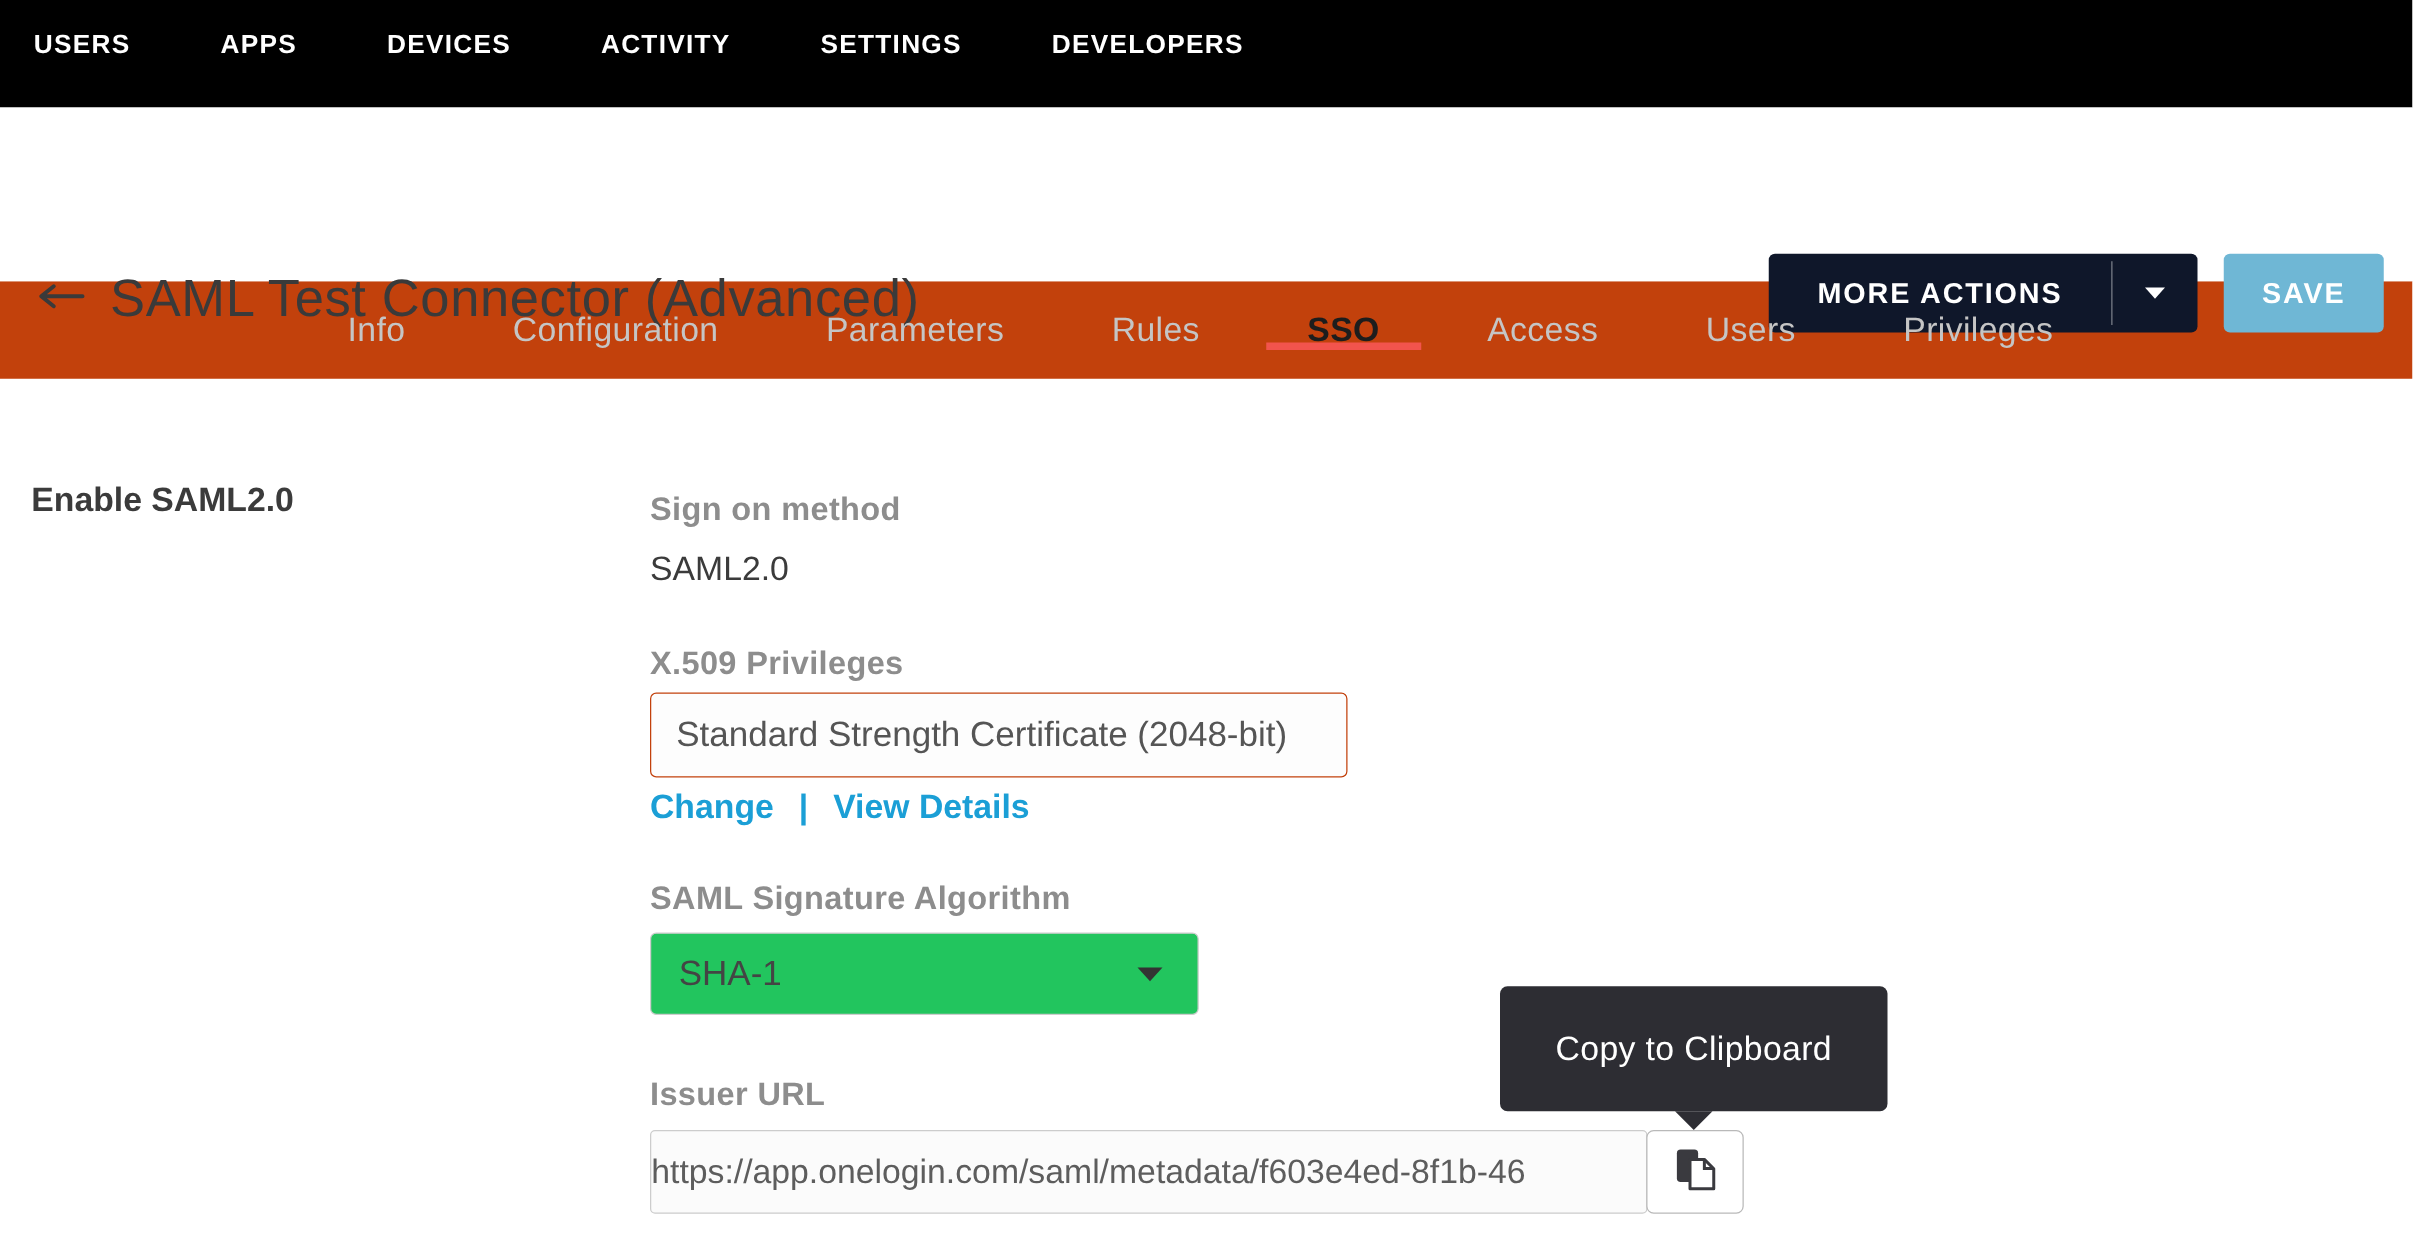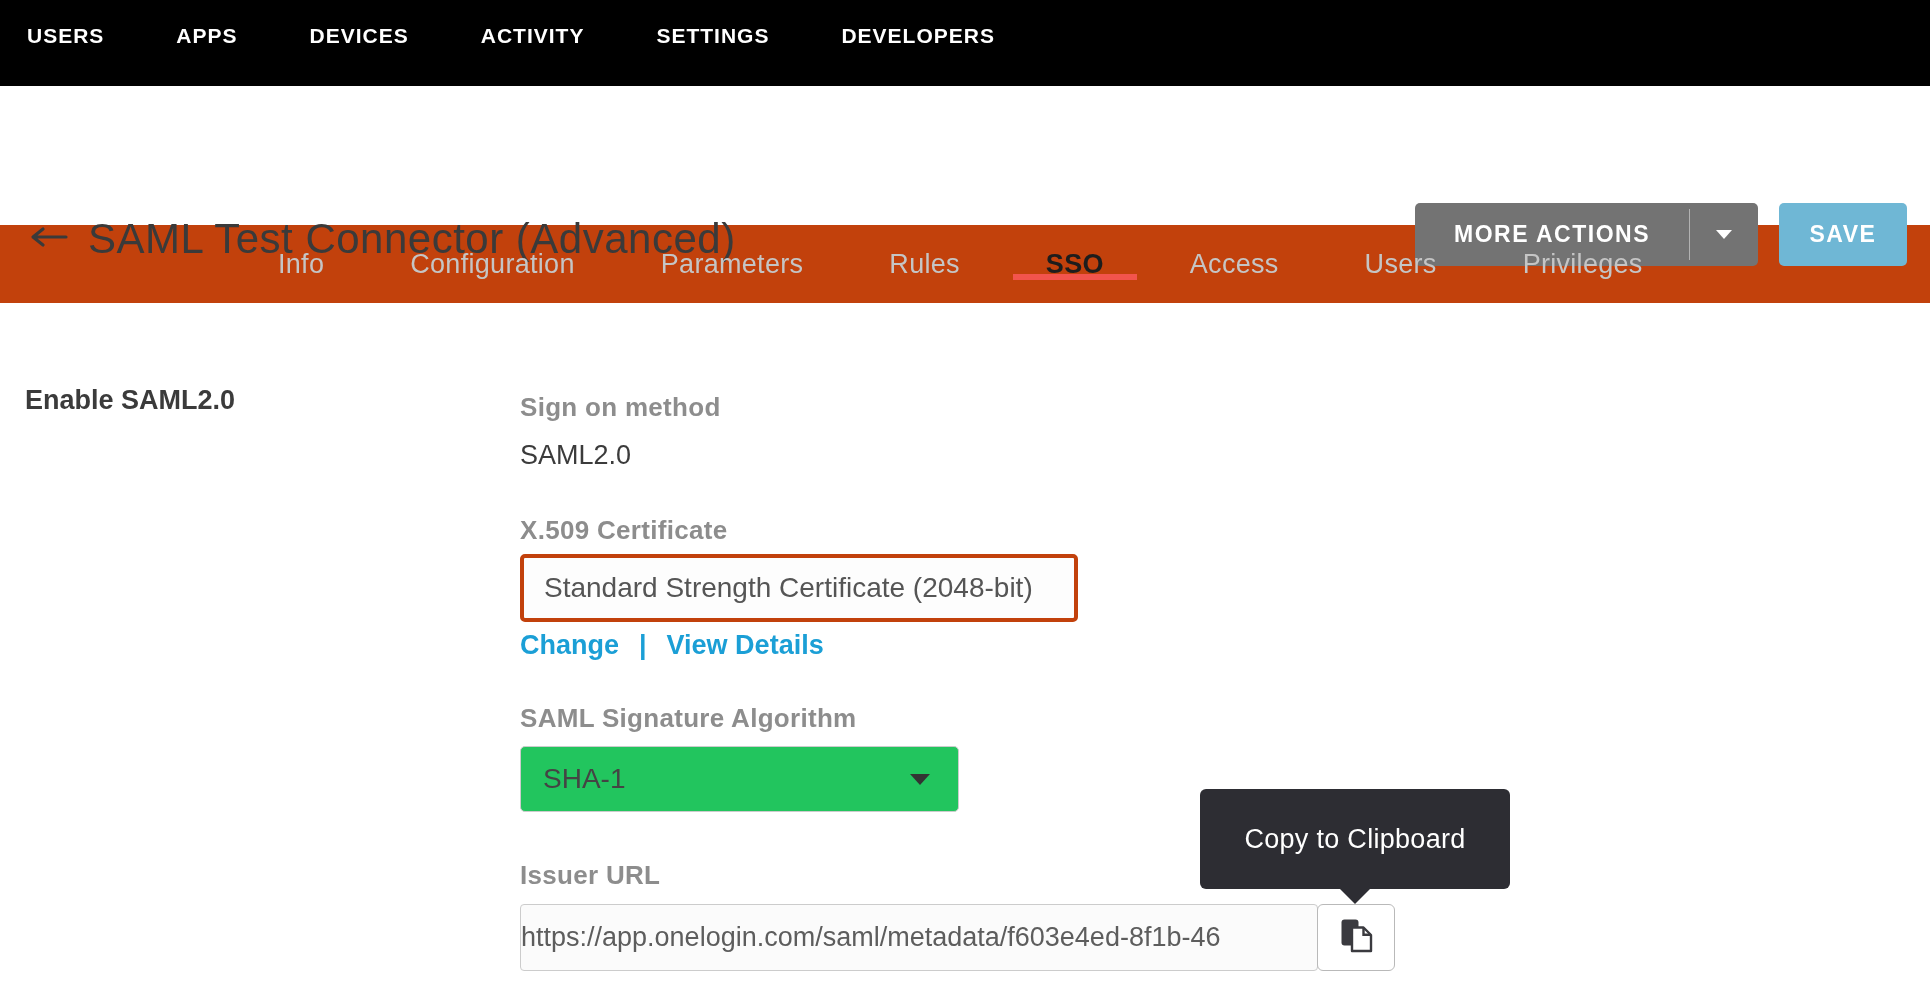--- a/index.html
+++ b/index.html
@@ -12,21 +12,21 @@
   .nav-item { color:#fff; font-size:21px; font-weight:bold; letter-spacing:1px;
               text-decoration:none; cursor:pointer; }
 
   
   .header { position:relative; width:100%; height:139px; background:#fff; }
   .title-wrap { position:absolute; left:28px; top:121px; display:flex;
                 align-items:center; gap:20px; transform:translateY(-50%); top:153px; }
   .back-arrow { display:inline-block; cursor:pointer; }
   .page-title { font-size:42px; font-weight:500; color:#3a3a3a; letter-spacing:0.5px; }
   .header-buttons { position:absolute; right:23px; top:117px; display:flex; gap:21px; }
-  .btn-more { width:343px; height:63px; background:#737373; border-radius:5px;
+  .btn-more { width:343px; height:63px; background:#0f172a; border-radius:5px;
               display:flex; align-items:stretch; color:#fff; cursor:pointer; }
   .btn-more .label { width:274px; display:flex; align-items:center; justify-content:center;
                      font-size:23px; font-weight:bold; letter-spacing:1.5px; }
   .btn-more .v-divider { width:1px; background:rgba(255,255,255,0.45); margin:6px 0; }
   .btn-more .caret-area { flex:1; display:flex; align-items:center; justify-content:center; cursor:pointer; }
   .caret-down { width:0; height:0; border-left:8px solid transparent;
                 border-right:8px solid transparent; border-top:9px solid #fff; }
   .btn-save { width:128px; height:63px; background:#6fb7d5; border-radius:5px;
               display:flex; align-items:center; justify-content:center; color:#fff;
               font-size:23px; font-weight:bold; letter-spacing:1.5px; cursor:pointer; }
@@ -43,21 +43,21 @@
   
   .content { position:relative; width:100%; height:693px; }
   .enable-label { position:absolute; left:25px; top:82px; font-size:27px;
                   font-weight:bold; color:#3b3b3b; }
   .col { position:absolute; left:520px; top:89px; width:1000px; }
   .field-label { font-size:26px; font-weight:bold; color:#8d8d8d; letter-spacing:0.3px;
                  line-height:31px; }
   .field-value { font-size:27px; color:#3b3b3b; margin-top:16px; line-height:32px; }
   .cert-label { margin-top:44px; }
   .cert-box { margin-top:8px; width:558px; height:68px; background:#fdfdfd;
-              border:4px solid #c2410c; border-radius:5px; display:flex;
+              border:1px solid #c2410c; border-radius:5px; display:flex;
               align-items:center; padding-left:20px; }
   .cert-box span { font-size:28px; color:#555; }
   .links { margin-top:7px; height:32px; display:flex; align-items:center; gap:20px;
            font-size:27px; font-weight:bold; color:#1b9fd6; }
   .links a { color:#1b9fd6; text-decoration:none; cursor:pointer; }
   .algo-label { margin-top:42px; }
   .dropdown { margin-top:12px; width:439px; height:66px; background:#22c55e;
               border:1px solid #cccccc; border-radius:5px; display:flex;
               align-items:center; padding:0 28px 0 22px; cursor:pointer;
               justify-content:space-between; }
@@ -127,21 +127,21 @@
   <div class="tab">Privileges</div>
 </div>
 
 <div class="content">
   <div class="enable-label">Enable SAML2.0</div>
 
   <div class="col">
     <div class="field-label">Sign on method</div>
     <div class="field-value">SAML2.0</div>
 
-    <div class="field-label cert-label">X.509 Certificate</div>
+    <div class="field-label cert-label">X.509 Privileges</div>
     <div class="cert-box">
       <span>Standard Strength Certificate (2048-bit)</span>
     </div>
     <div class="links">
       <a>Change</a>
       <span>|</span>
       <a>View Details</a>
     </div>
 
     <div class="field-label algo-label">SAML Signature Algorithm</div>

